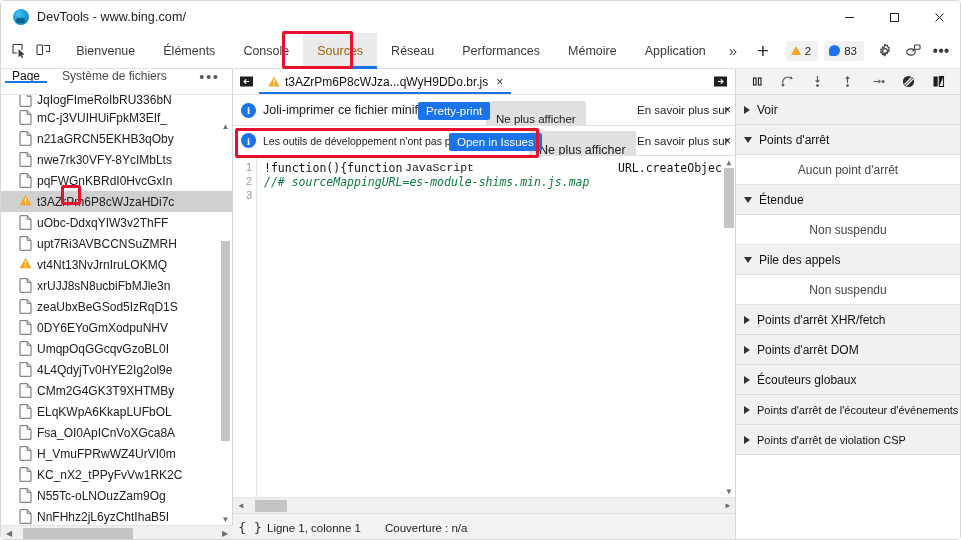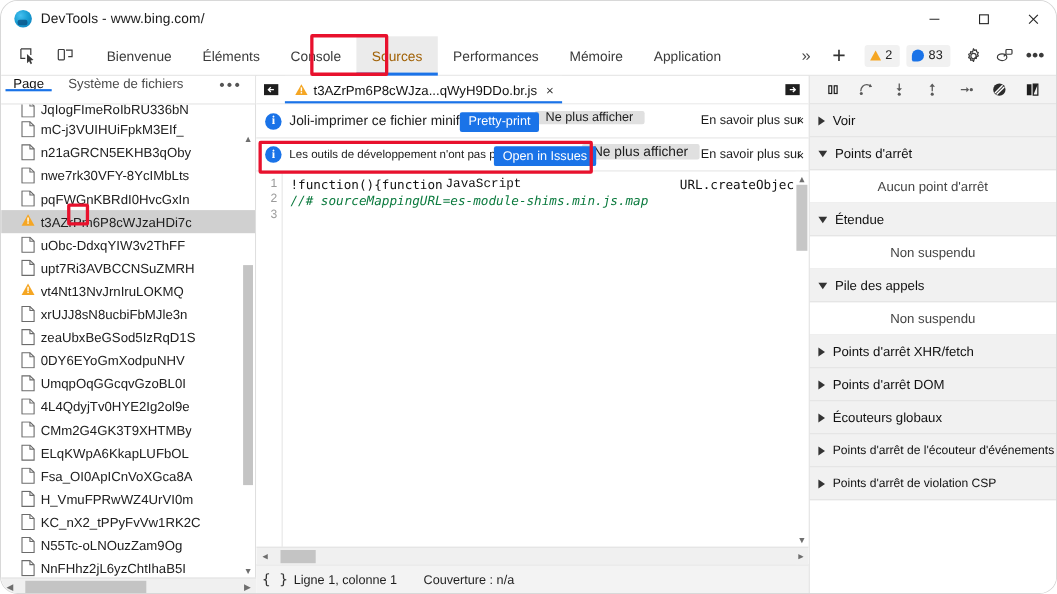--- a/index.html
+++ b/index.html
@@ -9,21 +9,21 @@
     overflow: hidden;
     font-family: "Liberation Sans", sans-serif;
     background: #ffffff;
     -webkit-font-smoothing: antialiased;
   }
   #app {
     position: relative;
     width: 961px; height: 540px;
     background: #ffffff;
     border: 1px solid #d8d8d8;
-    border-radius: 16px;
+    border-radius: 4px;
     overflow: hidden;
   }
 
   
   .titlebar {
     position: absolute; top: 0; left: 0;
     width: 961px; height: 32px;
     background: #ffffff;
     display: flex; align-items: center;
   }
@@ -206,21 +206,21 @@
     font-size: 11px; font-weight: bold; display: flex; align-items: center; justify-content: center;
     flex: none; margin-right: 7px; font-family: "Liberation Serif", serif;
   }
   .info-msg { white-space: nowrap; }
   .blue-btn {
     position: absolute; background: #1a73e8; color: #fff; border-radius: 2px;
     font-size: 11.5px; padding: 3px 8px; white-space: nowrap; z-index: 5;
   }
   .grey-btn {
     position: absolute; background: #e0e0e0; color: #202020; border-radius: 2px;
-    font-size: 11.5px; padding: 0 10px; white-space: nowrap;
+    font-size: 11.5px; padding: 12px 10px; white-space: nowrap;
   }
   .learn {
     position: absolute; font-size: 11.5px; color: #1b1b1b; white-space: nowrap;
   }
   .bar-x {
     position: absolute; right: 4px; font-size: 12px; color: #222;
   }
 
   .code {
     flex: 1; position: relative; background: #fff; overflow: hidden;
@@ -320,20 +320,21 @@
         <rect x="2" y="3" width="5.5" height="9.5" rx="0.8" fill="none" stroke="currentColor" stroke-width="1.1"></rect>
         <path d="M9 3.5h5.5v6H11" fill="none" stroke="currentColor" stroke-width="1.1"></path>
       </svg>
     </div>
 
     <div class="maintabs">
       <div class="mtab">Bienvenue</div>
       <div class="mtab">Éléments</div>
       <div class="mtab">Console</div>
       <div class="mtab selected">Sources</div>
+      <div class="mtab">Réseau</div>
       <div class="mtab">Performances</div>
       <div class="mtab">Mémoire</div>
       <div class="mtab">Application</div>
     </div>
 
     <div class="tabstrip-right">
       <div class="chev">»</div>
       <div class="plusbtn">+</div>
       <div class="badge">
         <span class="warn-tri"></span>

